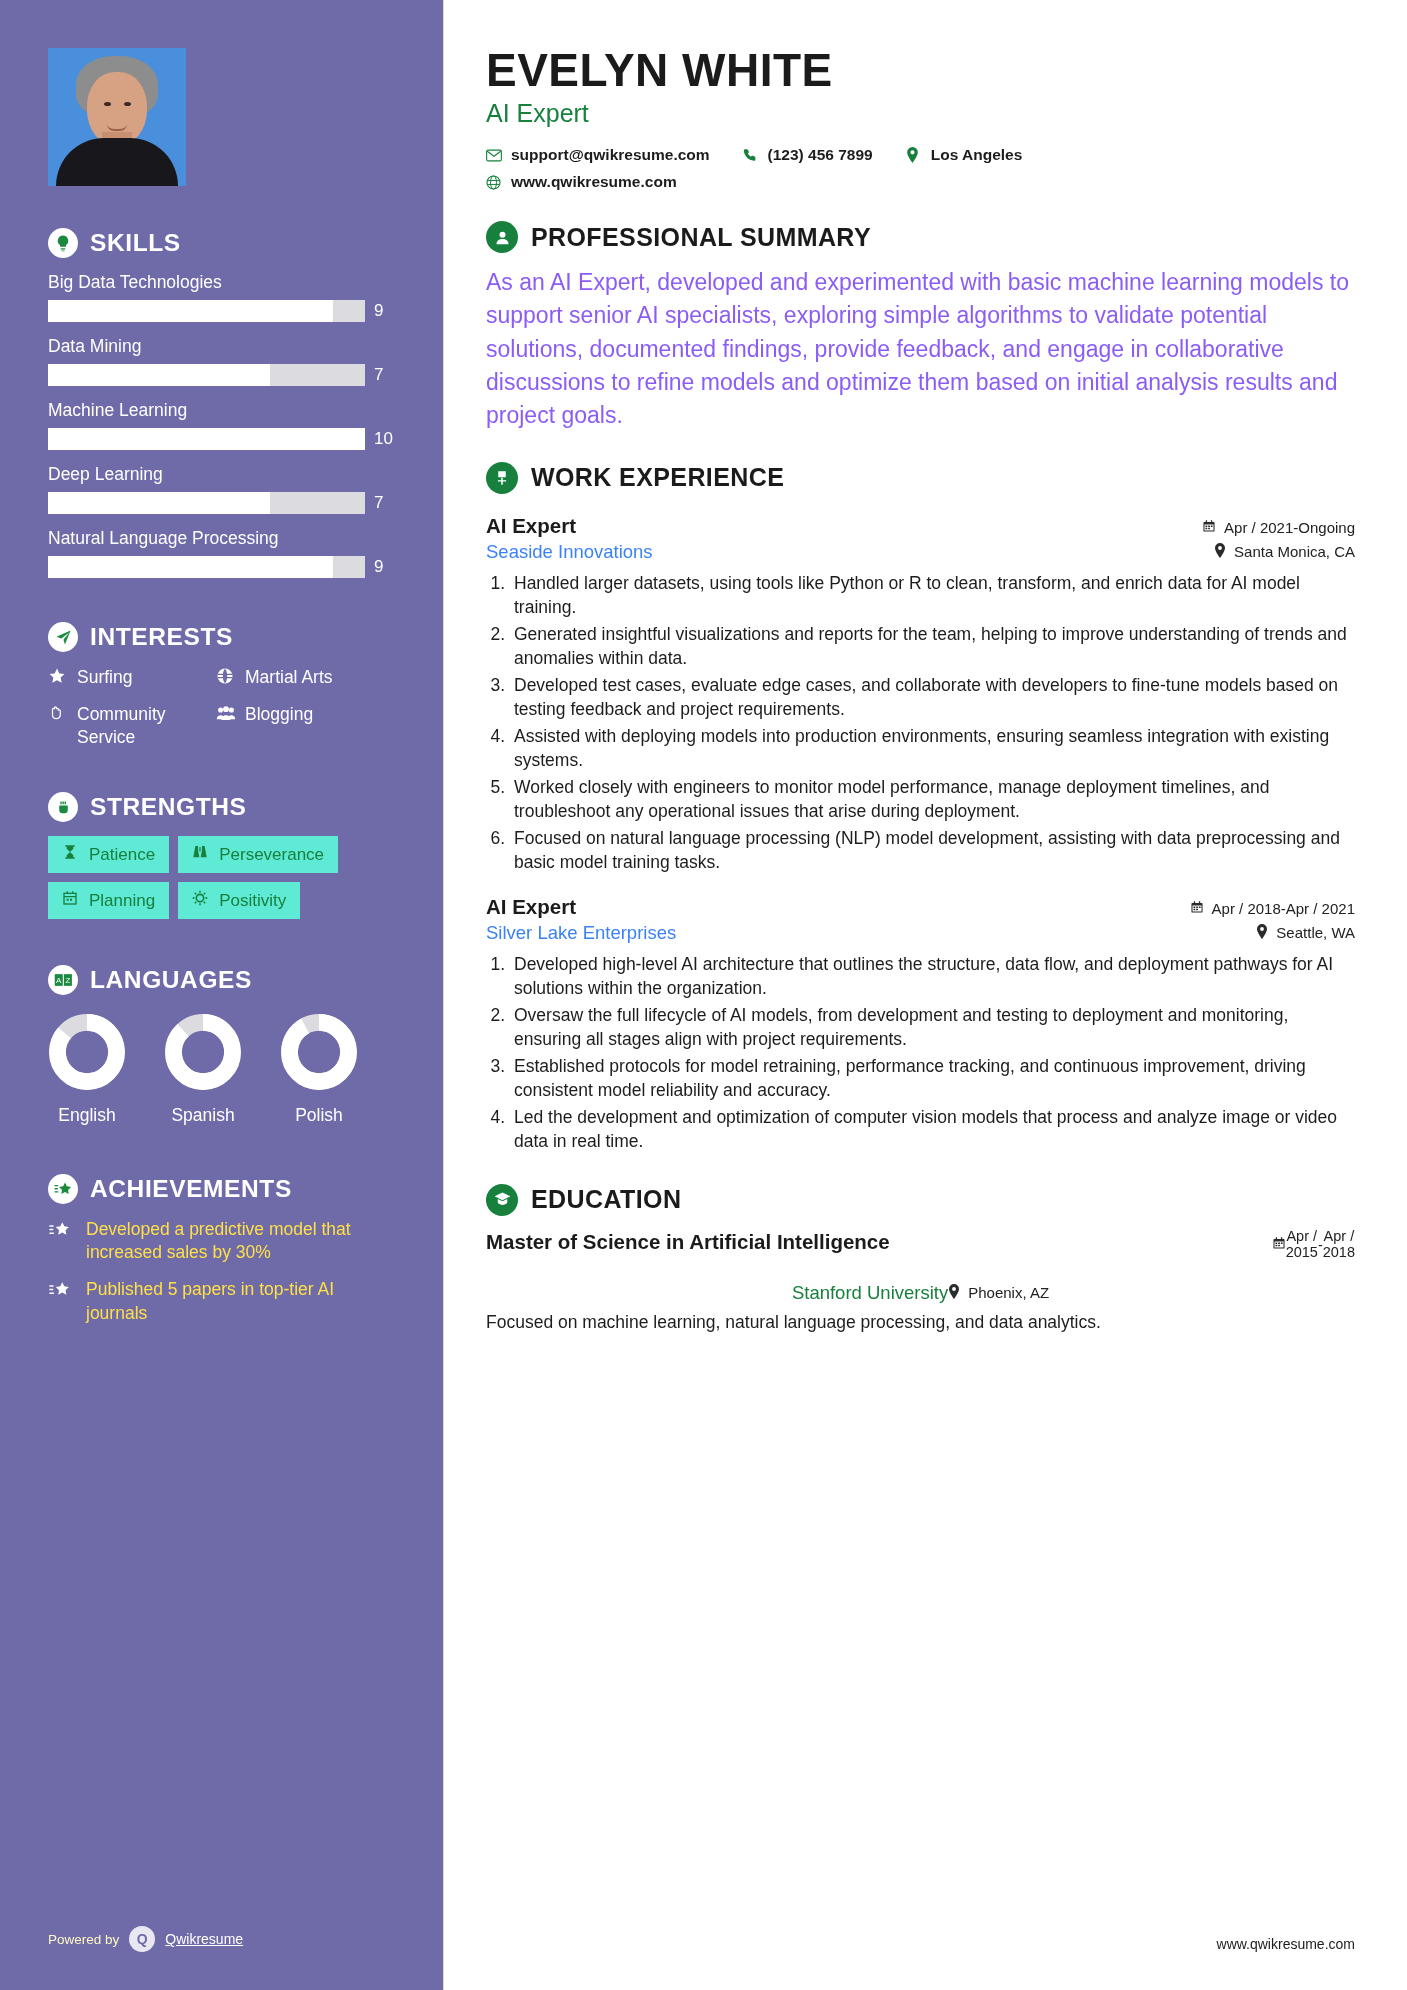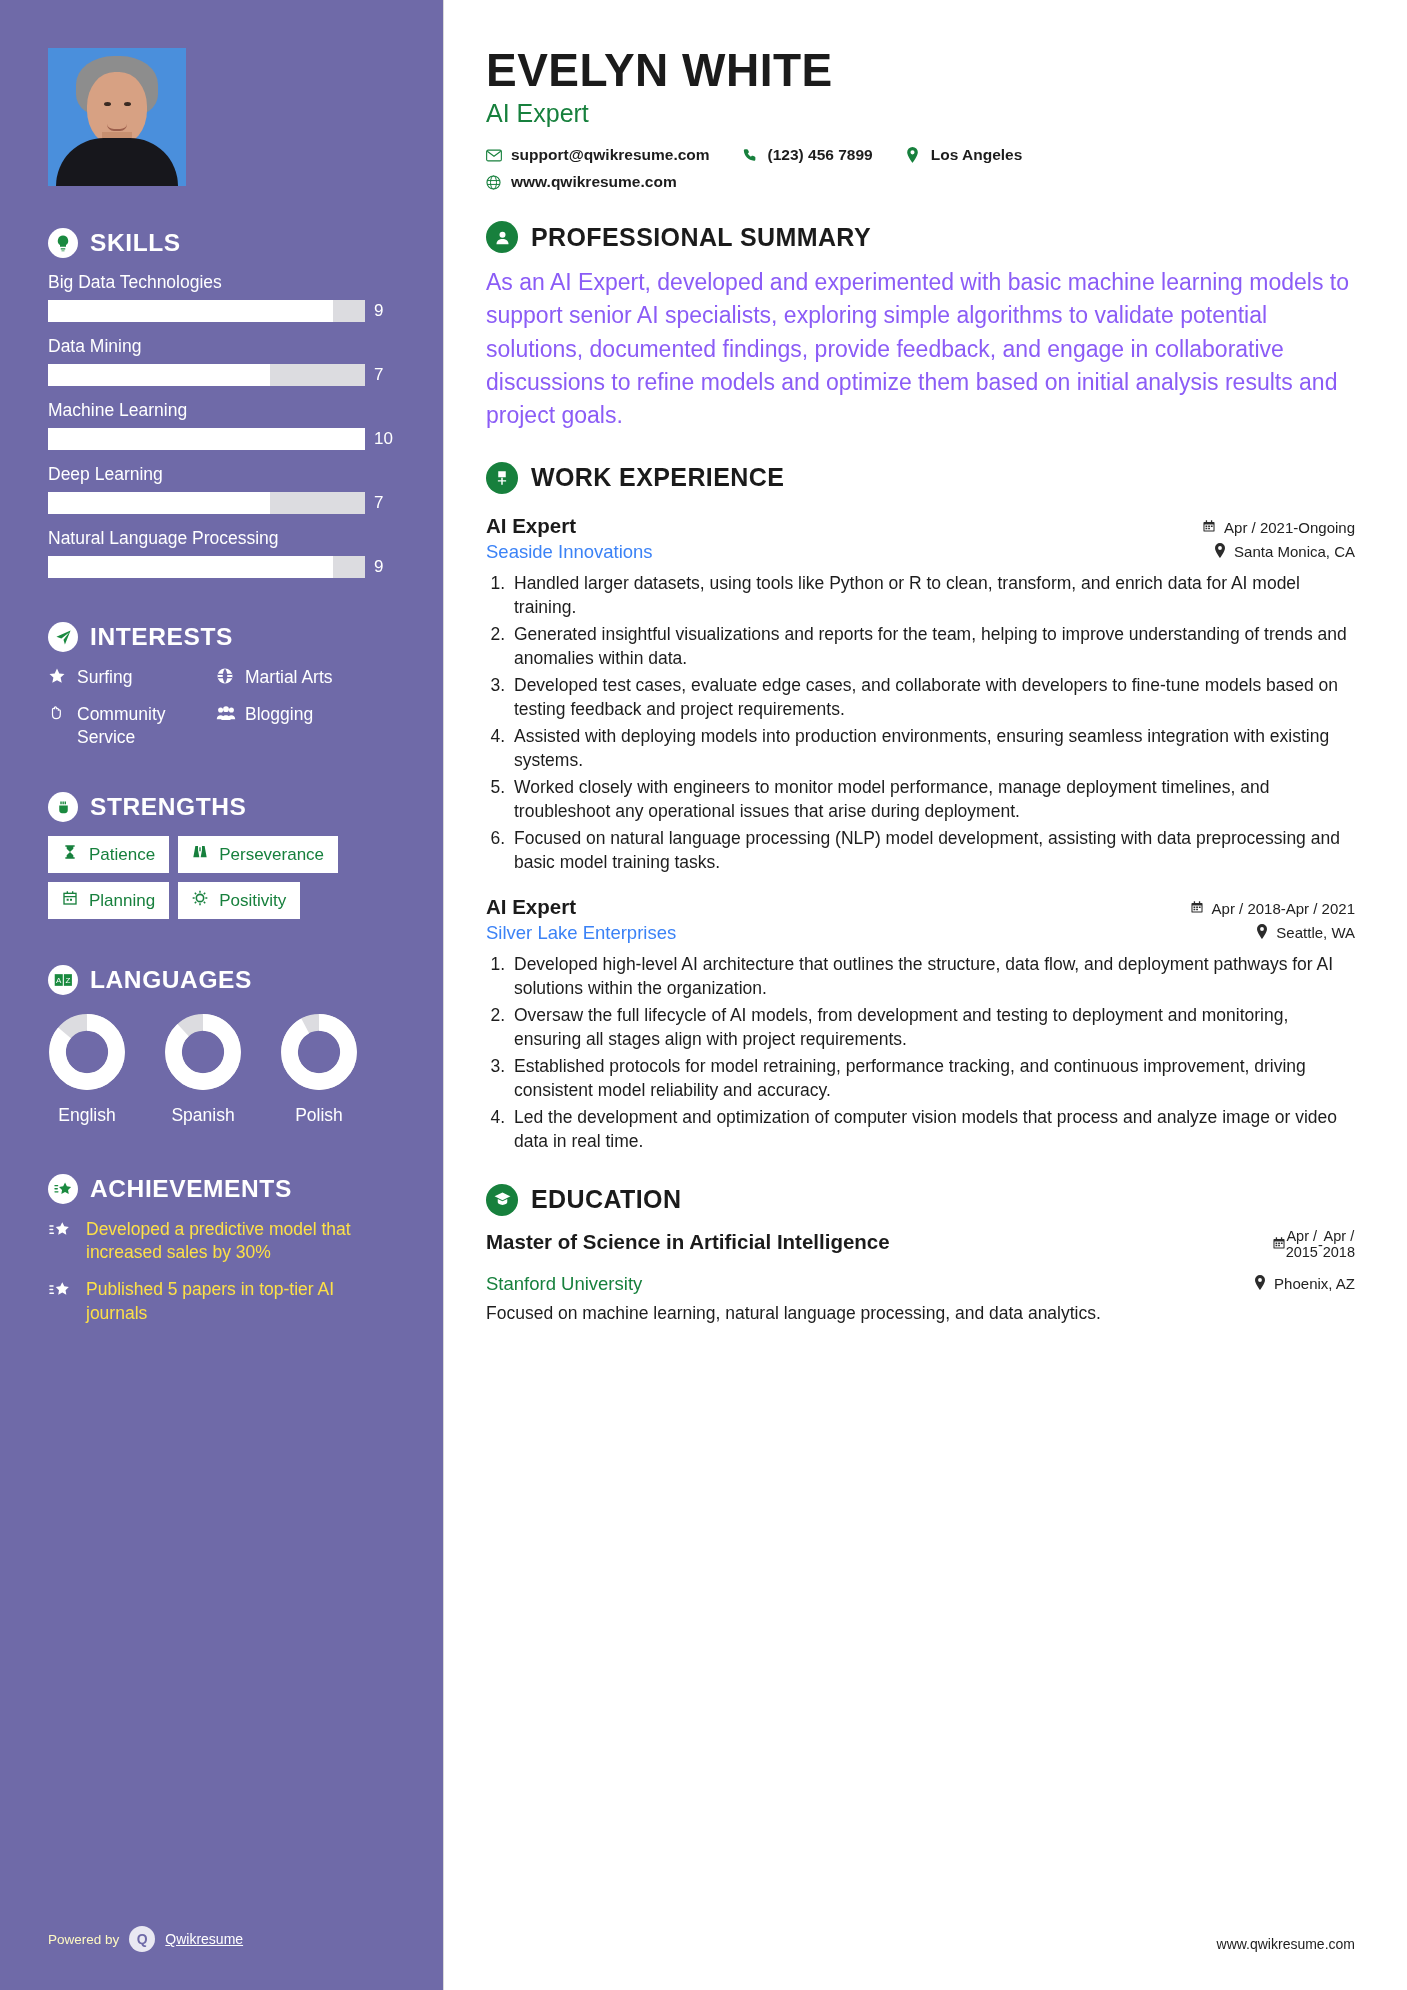--- a/index.html
+++ b/index.html
@@ -140,21 +140,21 @@
   
   .strengths-wrap { margin-top: 44px; }
   .strength-grid {
     display: flex;
     flex-wrap: wrap;
     gap: 9px;
     margin-top: 4px;
     width: 350px;
   }
   .strength {
-    background: #ffffff;
+    background: #5eead4;
     color: #17803d;
     font-size: 17px;
     padding: 8px 14px;
     display: flex;
     align-items: center;
     gap: 9px;
     min-width: 0;
   }
   .strength .ico { flex: 0 0 18px; }
 
@@ -301,21 +301,21 @@
     padding-left: 4px;
   }
 
   .edu-top { display: flex; justify-content: space-between; align-items: flex-start; }
   .edu-degree { font-size: 20.5px; font-weight: 700; color: #1b1b1b; max-width: 430px; line-height: 1.24; }
   .edu-dates {
     display: flex; align-items: center; 
     font-size: 14.5px; color: #222; white-space: nowrap;
   }
   .edu-dates .dcol { display:flex; flex-direction:column; line-height:1.1; text-align:center; }
-  .edu-sub { display: flex; justify-content: space-between; align-items: baseline; margin-top: 12px; }
+  .edu-sub { display: flex; justify-content: center; align-items: baseline; margin-top: 21px; }
   .edu-school { font-size: 18.5px; color: #17803d; }
   .edu-loc { display: flex; align-items: center; gap: 8px; font-size: 15px; color: #222; }
   .edu-desc { font-size: 17.5px; line-height: 1.42; color: #1d1d1d; margin-top: 6px; }
 
   .main-footer {
     position: absolute;
     right: 52px;
     bottom: 38px;
     font-size: 14px;
     color: #1d1d1d;

